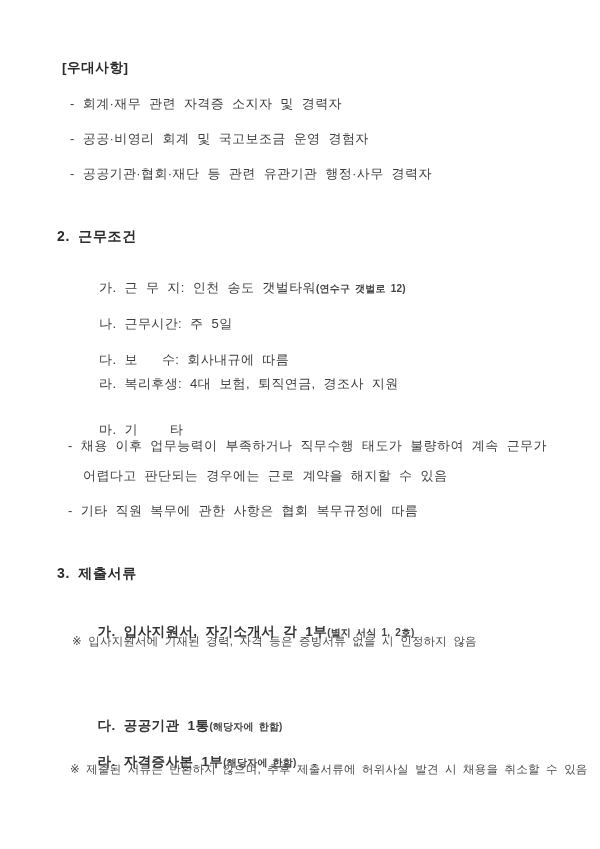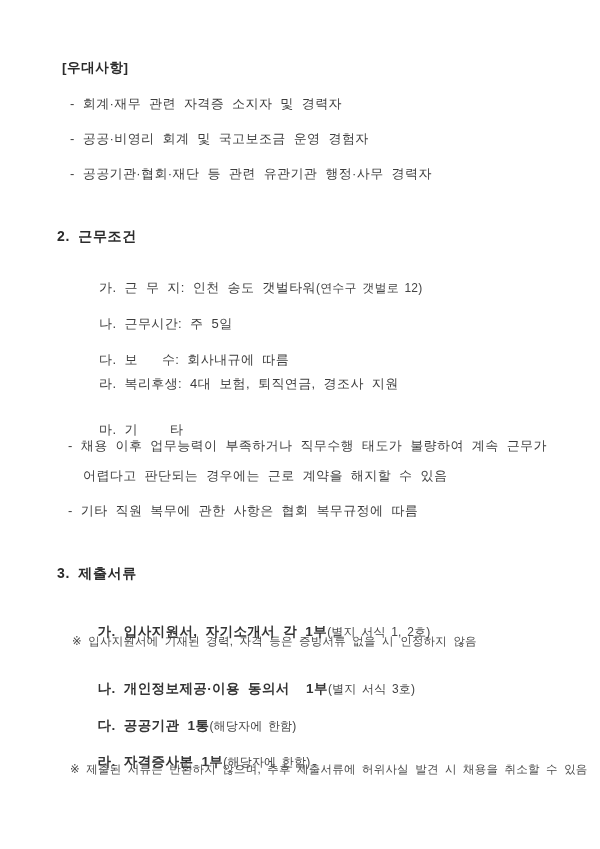--- a/index.html
+++ b/index.html
@@ -29,22 +29,22 @@
     color: #2b2b2b;
     font-size: 14px;
     letter-spacing: 0.6px;
   }
   .bi {
     font-weight: 700;
     color: #333333;
     font-size: 13.5px;
   }
   .paren {
-    font-size: 12px;
-    font-weight: 400;
+    font-size: 10px;
+    font-weight: 700;
     color: #444444;
     letter-spacing: 0.2px;
     word-spacing: 2px;
   }
   .note {
     font-size: 11.5px;
     color: #484848;
     letter-spacing: 0.2px;
     word-spacing: 3px;
   }
@@ -81,23 +81,20 @@
   <div class="ln" style="left:68px; top:503px;">- 기타 직원 복무에 관한 사항은 협회 복무규정에 따름</div>
   <div class="ln" style="left:83px; top:468px;">어렵다고 판단되는 경우에는 근로 계약을 해지할 수 있음</div>
 
   <div class="ln hd" style="left:57px; top:565px;">3. 제출서류</div>
 
   <div class="ln bi" style="left:65px; top:607px;">
     <span>가. 입사지원서, 자기소개서 각 1부</span><span class="paren">(별지 서식 1, 2호)</span>
   </div>
   <div class="ln note" style="left:72px; top:634px;">※ 입사지원서에 기재된 경력, 자격 등은 증빙서류 없을 시 인정하지 않음</div>
 
-  <div class="ln bi" style="left:65px; top:664px;">
-    <span>나. 개인정보제공·이용 동의서  1부</span><span class="paren">(별지 서식 3호)</span>
-  </div>
 
   <div class="ln bi" style="left:65px; top:701px;">
     <span>다. 공공기관 1통</span><span class="paren">(해당자에 한함)</span>
   </div>
 
   <div class="ln bi" style="left:65px; top:737px;">
     <span>라. 자격증사본 1부</span><span class="paren">(해당자에 한함)</span>
   </div>
 
   <div class="ln note" style="left:70px; top:762px;">※ 제출된 서류는 반환하지 않으며, 추후 제출서류에 허위사실 발견 시 채용을 취소할 수 있음</div>

